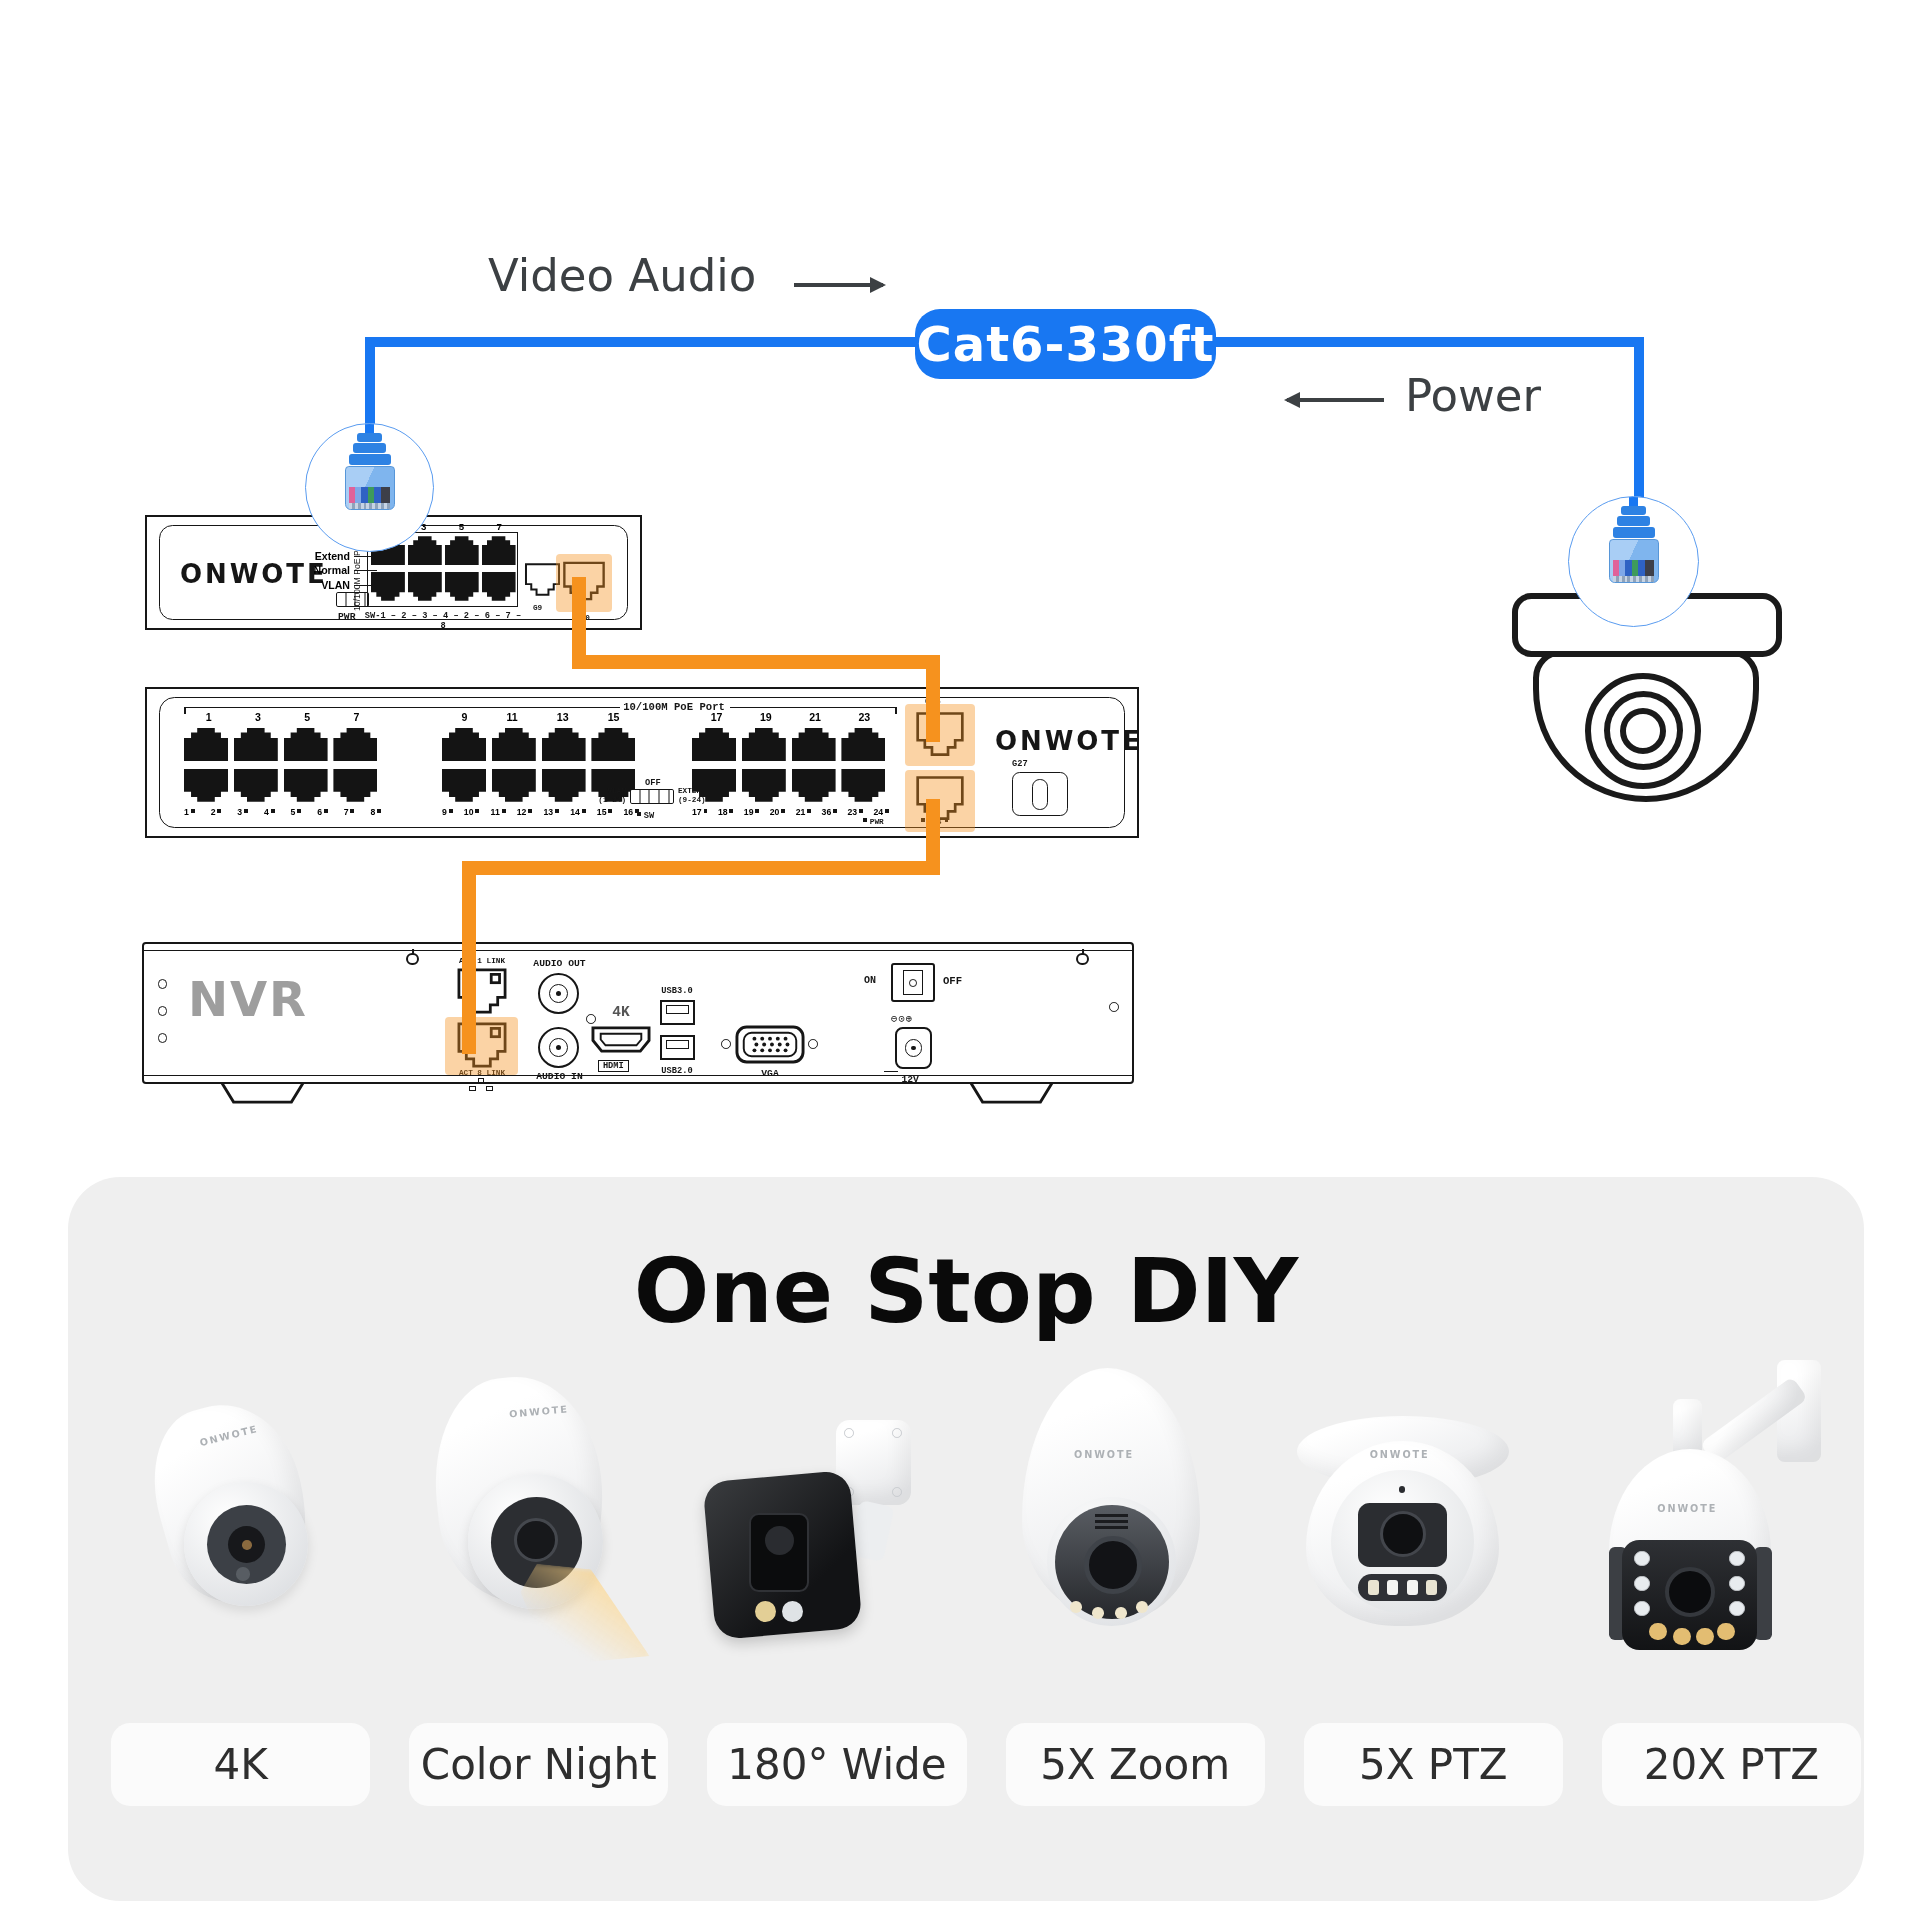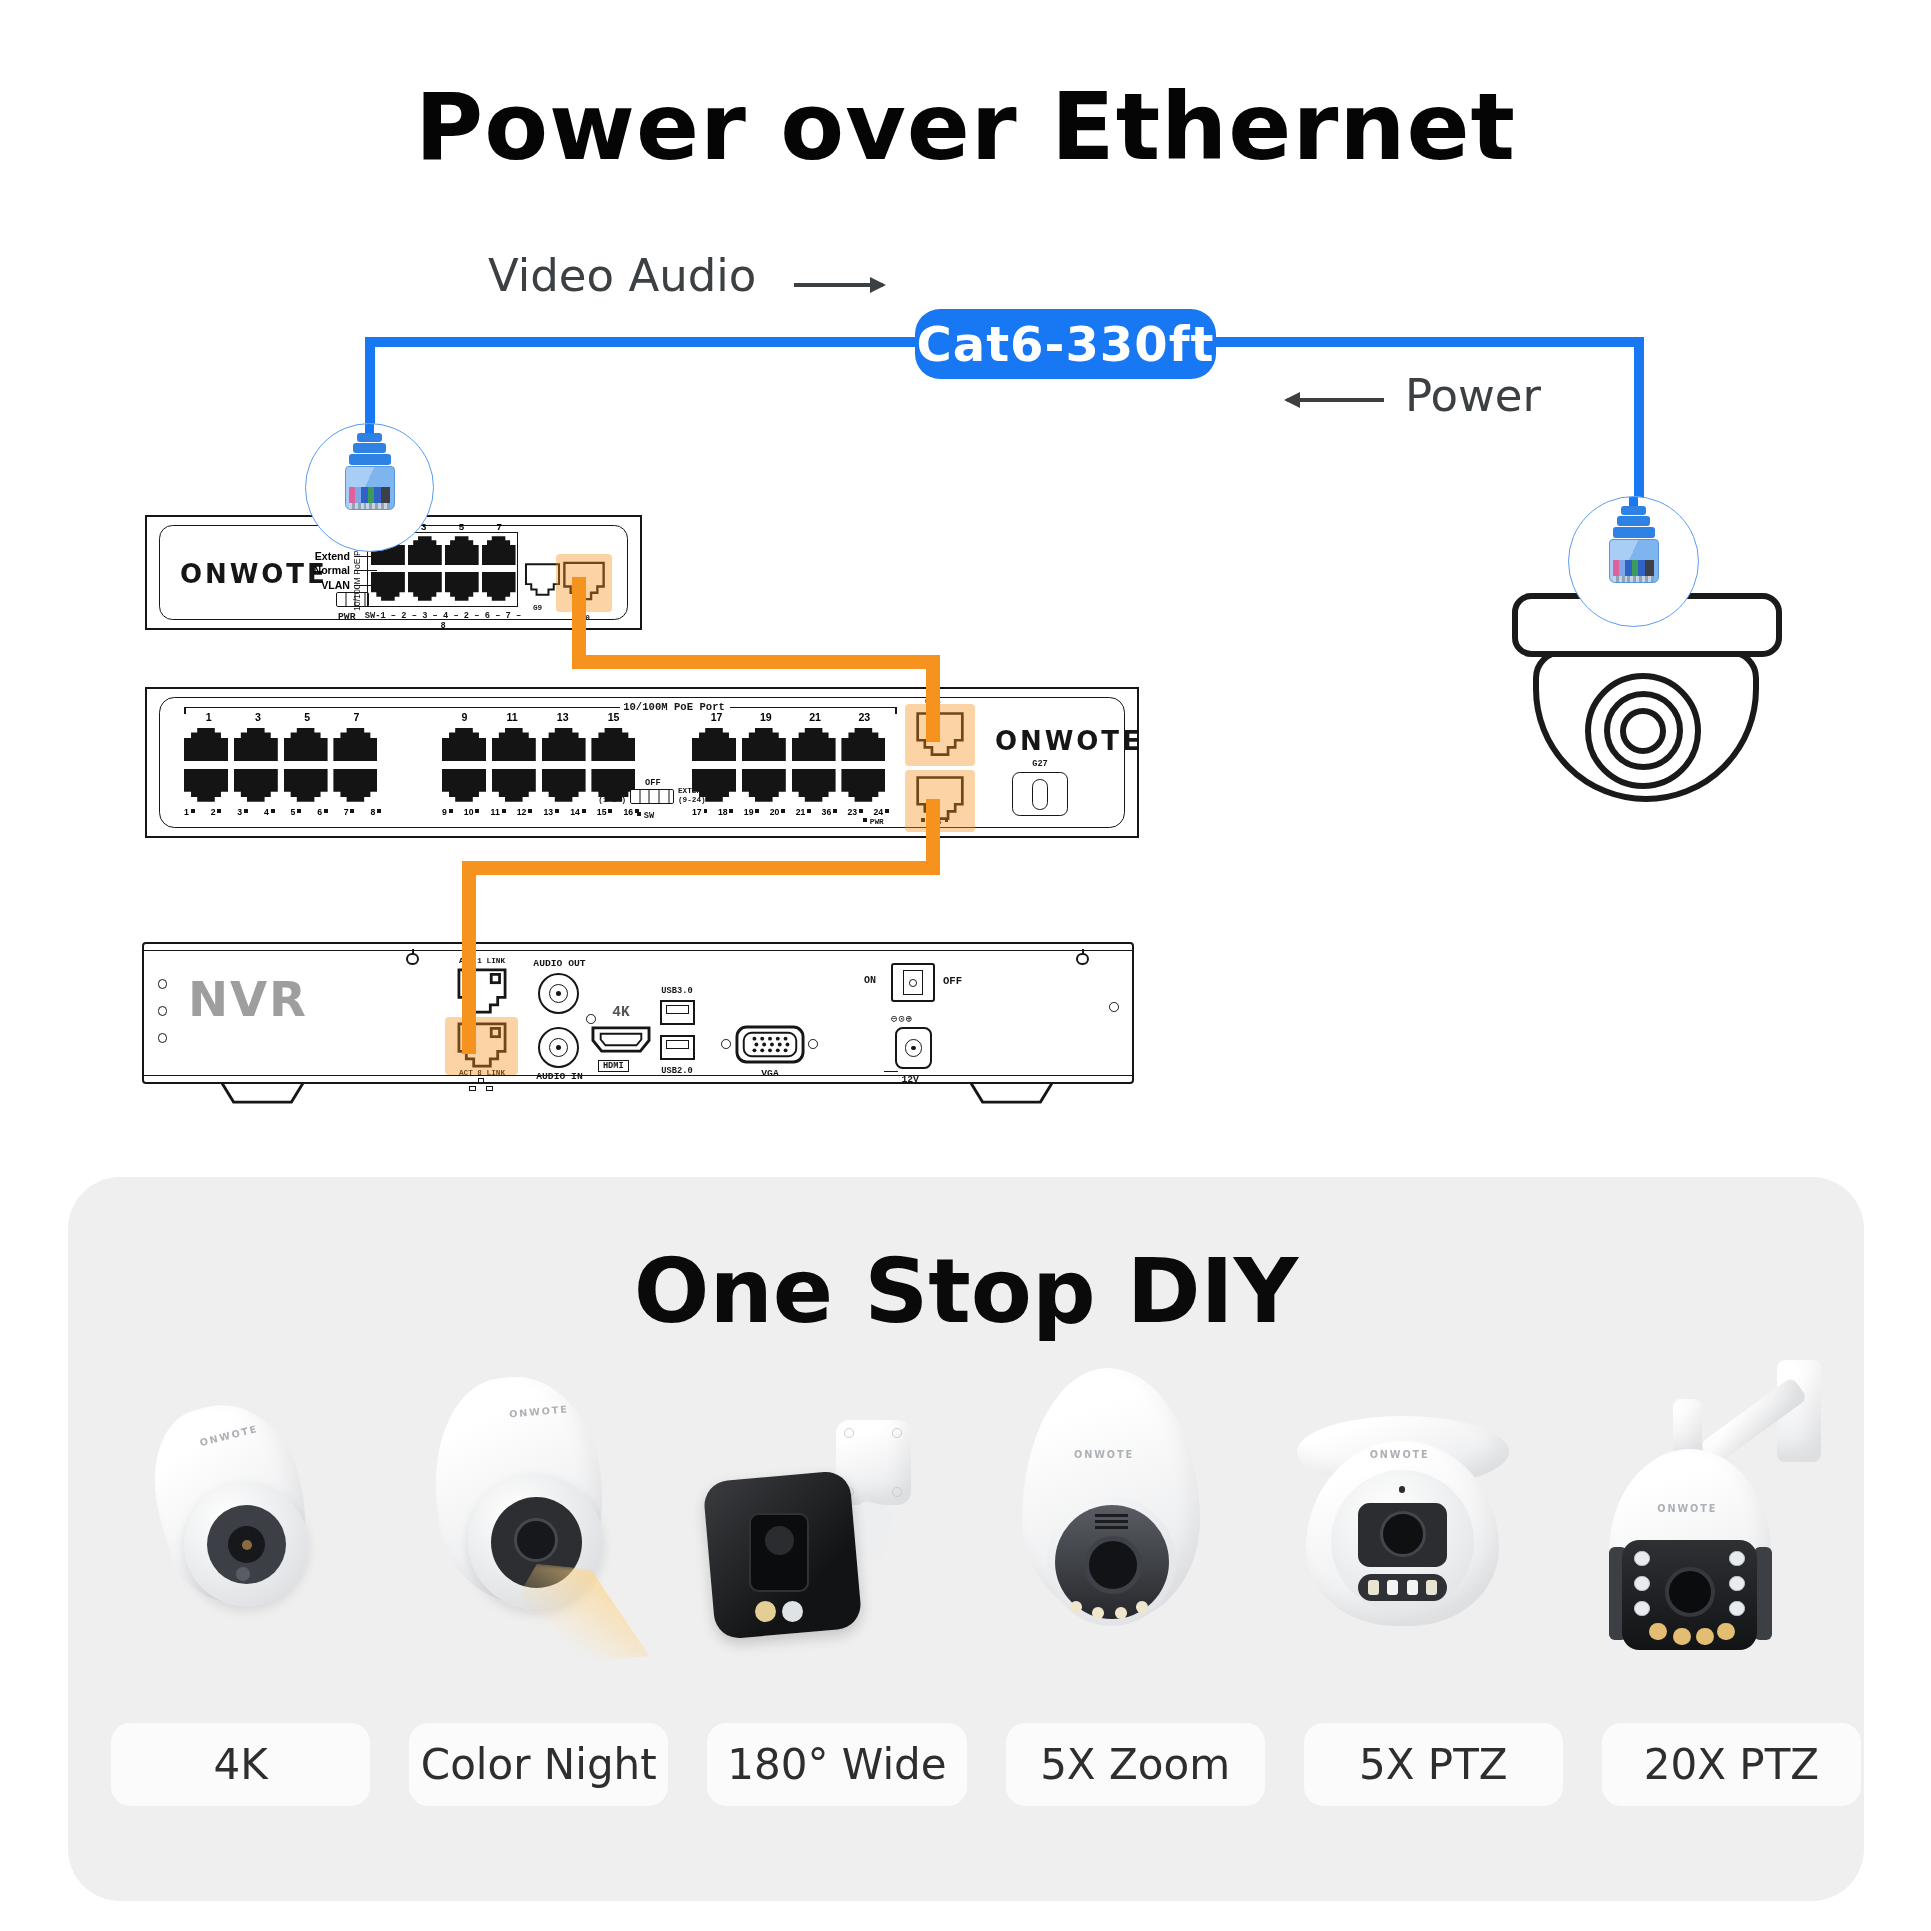--- a/index.html
+++ b/index.html
@@ -141,21 +141,20 @@
   
   .abs { position:absolute; }
   .cam-brand { position:absolute; font-size:9.7px; letter-spacing:1.9px; color:#adb1b5; font-weight:700; }
   .whitebody { background:linear-gradient(160deg,#ffffff 20%,#e9eaec 85%); box-shadow:inset -9.7px -11.6px 19.3px rgba(0,0,0,.05); }
 </style>
 </head>
 <body>
 
 <div class="canvas">
 
-  <h1 class="main-title">Power over Ethernet</h1>
 
   <div class="flow-label" style="left:488px; top:249px;">Video Audio</div>
   <div class="arrow right" style="left:794px; top:283px; width:89px;"></div>
 
   <div class="flow-label" style="left:1405px; top:369px;">Power</div>
   <div class="arrow left" style="left:1287px; top:398px; width:97px;"></div>
 
   <div class="cable blue" style="left:365px; top:337px; width:1278px; height:9.7px;"></div>
   <div class="cable blue" style="left:365px; top:337px; width:9.7px; height:89px;"></div>
   <div class="cable blue" style="left:1634px; top:337px; width:9.7px; height:161px;"></div>
@@ -350,21 +349,21 @@
       </svg>
     <svg class="ojack" style="left:768px; top:85px;" width="50" height="48" viewBox="0 0 56 52">
         <path d="M3 3h50v30h-8v8h-8v8H19v-8h-8v-8H3z"></path>
       </svg>
     <div class="hl" style="left:758px; top:15.4px; width:70px; height:62px;"></div>
     <div class="hl" style="left:758px; top:81px; width:70px; height:62px;"></div>
     <span class="tinytxt dot-before" style="left:716px; top:129px; font-size:7.7px; font-weight:700;">PWR</span>
     <span class="tinytxt dot-before dot-after" style="left:774px; top:129px; font-size:7.7px; font-weight:700;">G26</span>
 
     <div class="brand" style="left:848px; top:37px;">ONWOTE</div>
-    <span class="tinytxt" style="left:865px; top:70px; width:56px; text-align:center; font-size:8.7px; font-weight:700;">G27</span>
+    <span class="tinytxt" style="left:865px; top:70px; width:56px; text-align:left; font-size:8.7px; font-weight:700;">G27</span>
     <div class="sfp" style="left:865px; top:83px; width:56px; height:44px;">
         <i></i>
       </div>
   </div>
 
   <svg class="abs" style="left:217px; top:1078px; z-index:0;" width="91" height="27" viewBox="0 0 94 28">
       <path d="M3 2h88l-14 23H17z" fill="#fff" stroke="#161616" stroke-width="3"></path>
     </svg>
   <svg class="abs" style="left:966px; top:1078px; z-index:0;" width="91" height="27" viewBox="0 0 94 28">
       <path d="M3 2h88l-14 23H17z" fill="#fff" stroke="#161616" stroke-width="3"></path>

